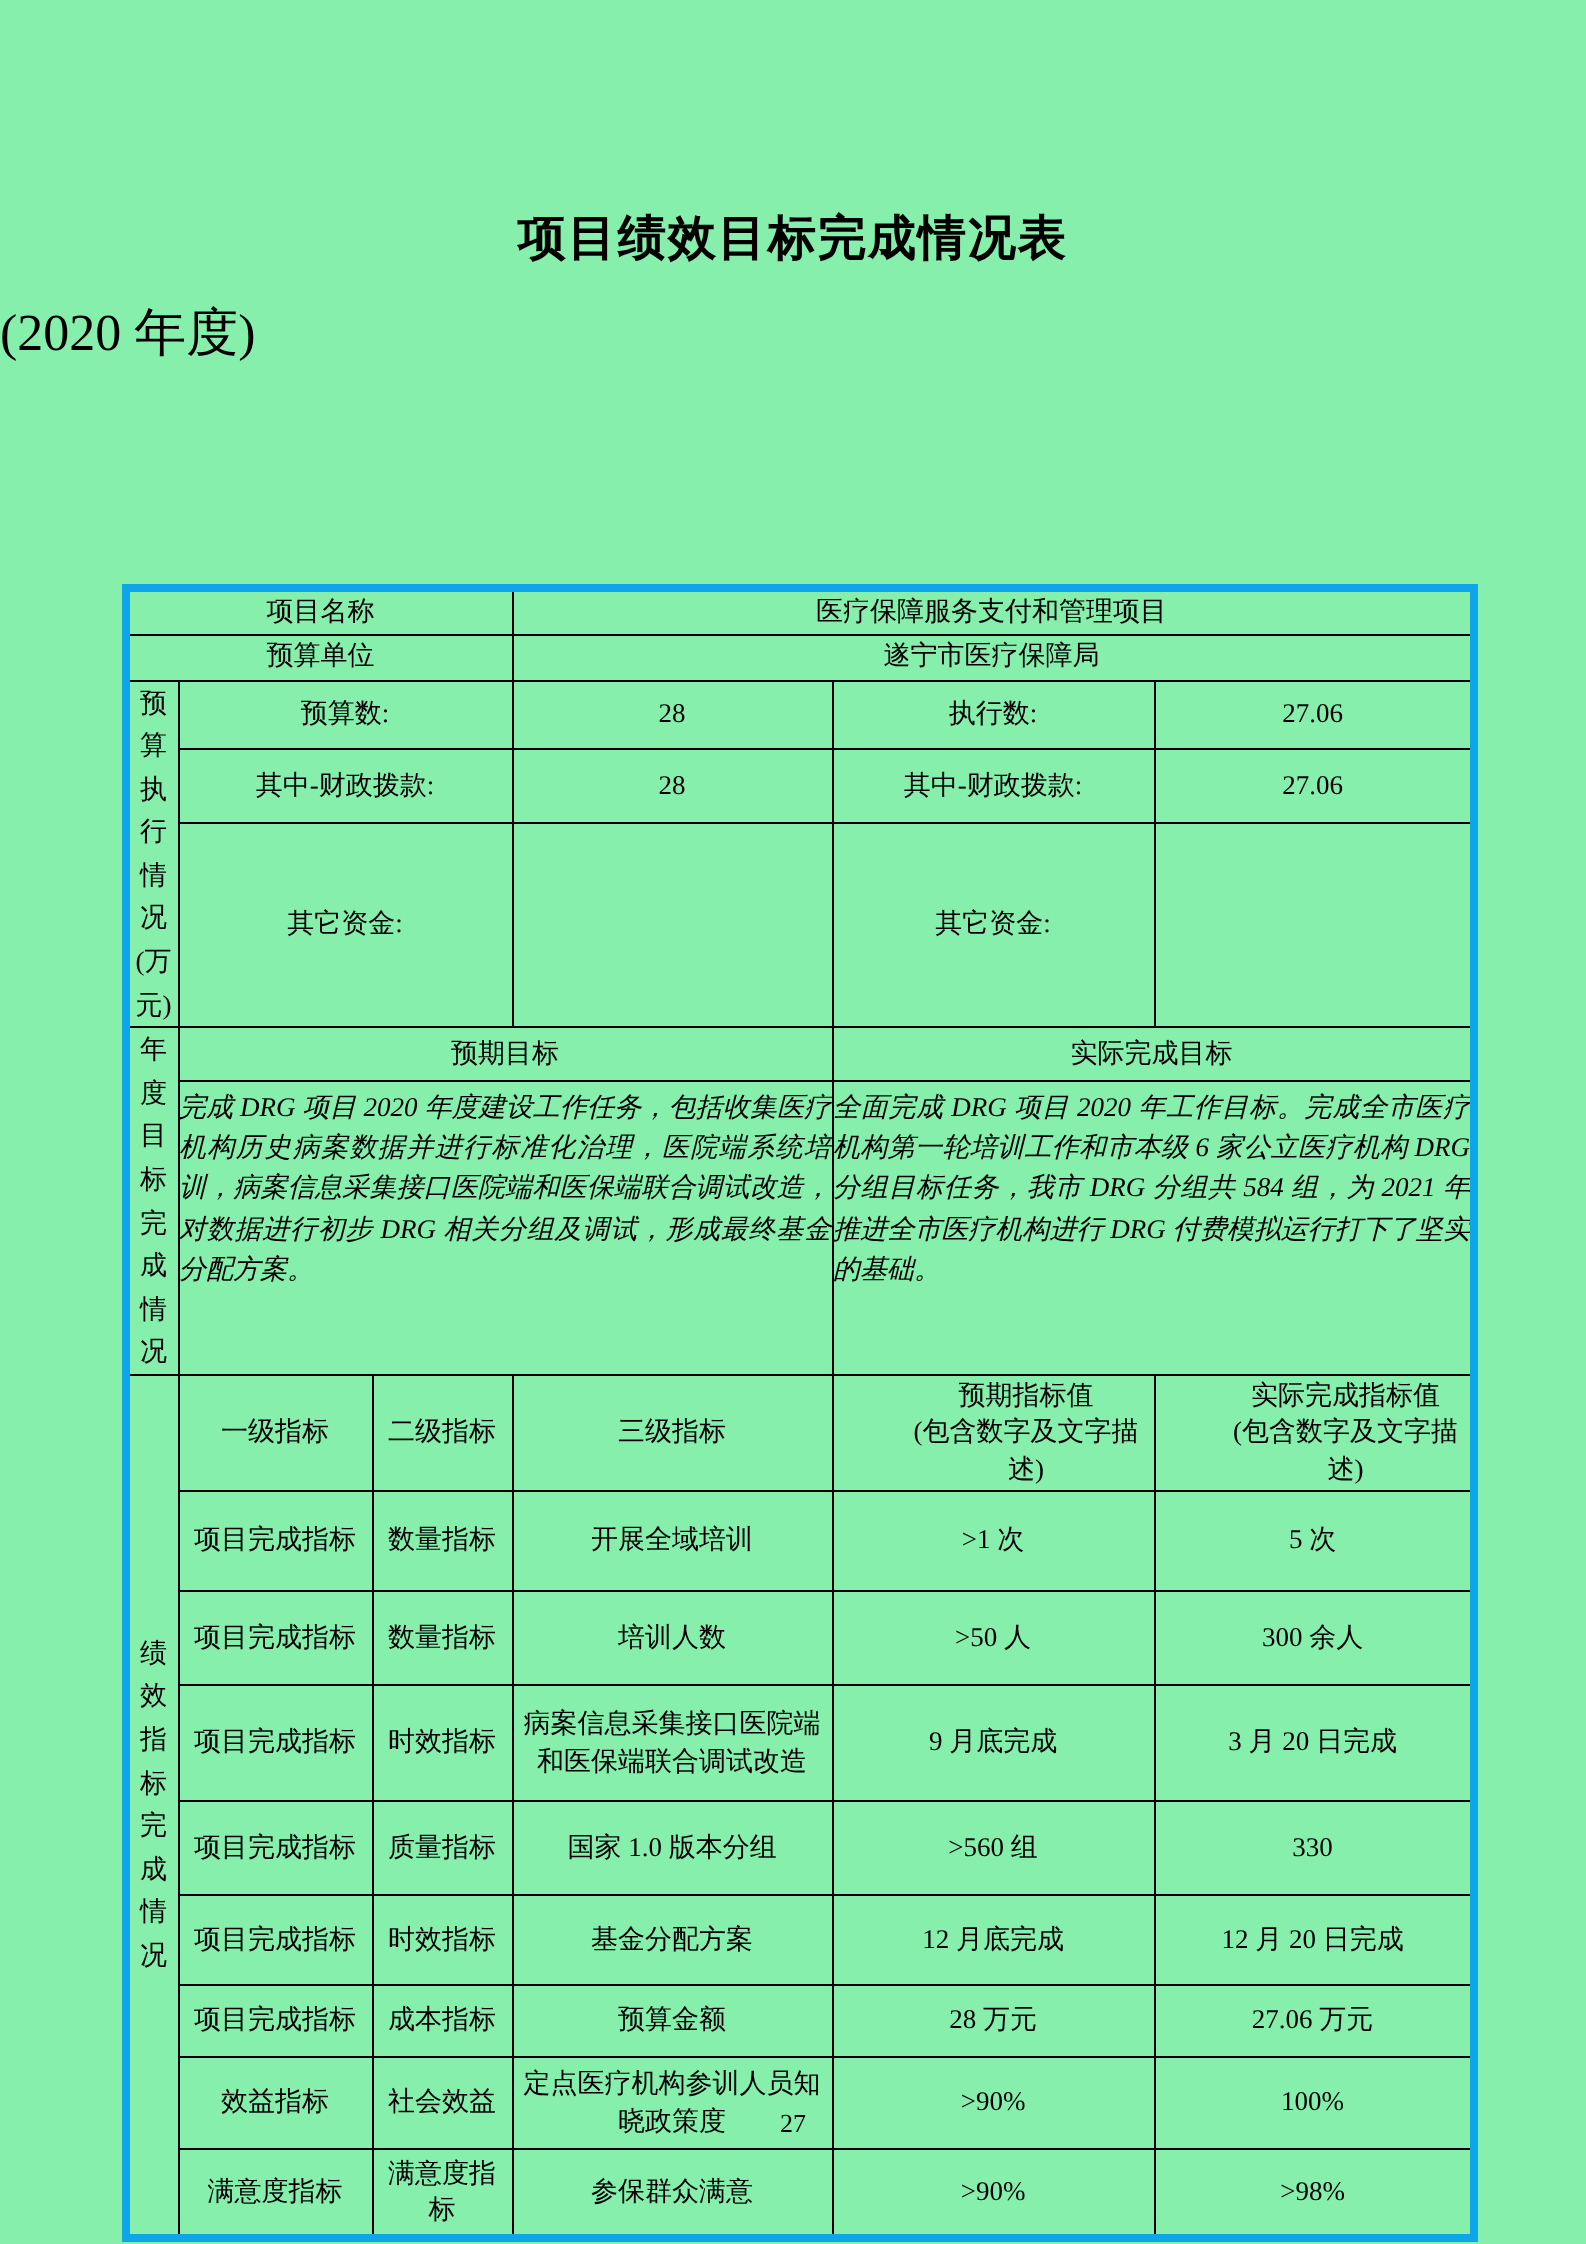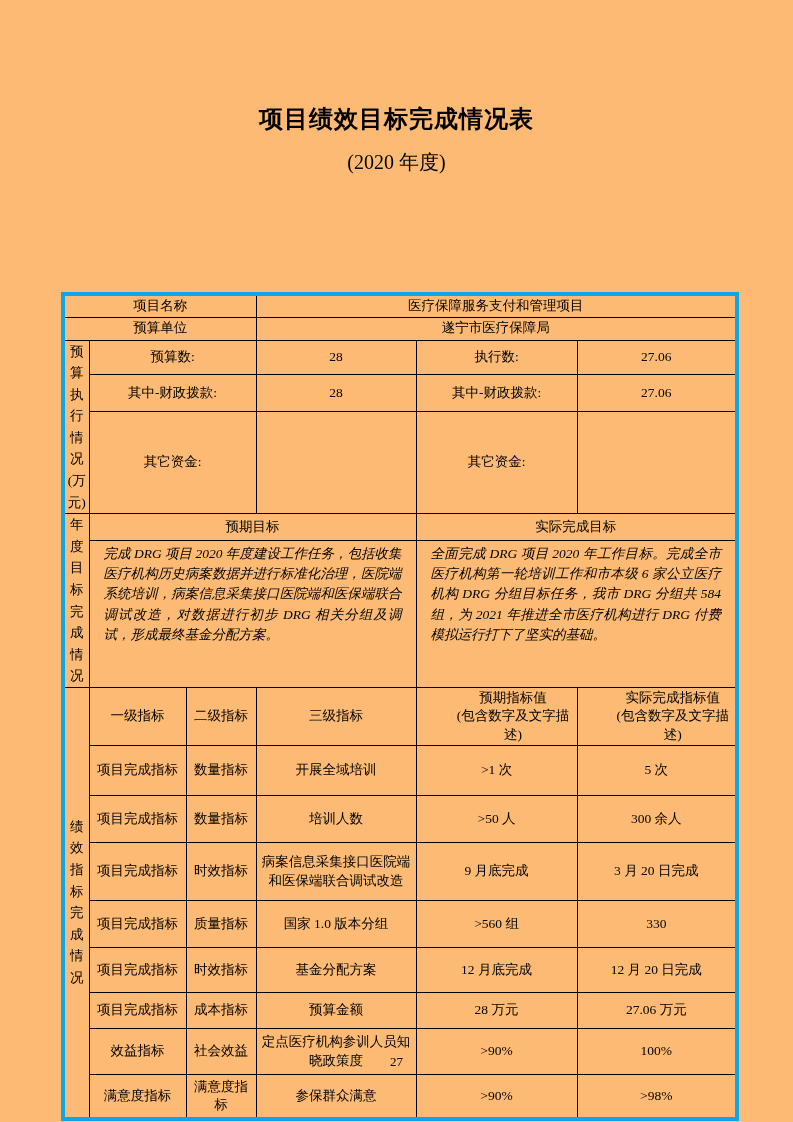--- a/index.html
+++ b/index.html
@@ -1,51 +1,51 @@
 <!DOCTYPE html>
 <html><head>
 <meta charset="utf-8">
 <style>
   html,body { margin:0; padding:0; background:#888; }
   .page {
     position: relative;
     width: 793px; height: 1122px;
     margin: 0 auto;
-    background: #fdba74;
+    background: #86efac;
     font-family: "Liberation Serif", "DejaVu Serif", serif;
     color: #000;
     overflow: hidden;
   }
   .doc-title {
     position: absolute; top: 103px; left: 0; width: 100%;
     text-align: center; font-size: 24px; font-weight: bold;
     letter-spacing: 1px; margin: 0;
   }
   .doc-subtitle {
     position: absolute; top: 149px; left: 0; width: 100%;
-    text-align: center; font-size: 20px;
+    text-align: left; font-size: 26px;
   }
   table.main {
     position: absolute; left: 61px; top: 292px;
     width: 674px; table-layout: fixed;
     border-collapse: collapse;
     border: 4px solid #0ea5e9;
   }
   td {
     border: 1px solid #000;
     text-align: center; vertical-align: middle;
     font-size: 13.5px; line-height: 1.35;
     padding: 1px 3px;
     overflow: hidden;
   }
   .vlabel { white-space: pre-line; line-height: 1.6; padding: 0 1px; }
   .two-line { white-space: pre-line; padding-left: 36px; }
   .para {
     text-align: justify; font-style: italic;
-    padding: 3px 14px; line-height: 1.5; font-size: 13.5px;
+    padding: 3px 0; line-height: 1.5; font-size: 13.5px;
     vertical-align: top;
   }
   .pageno {
     position: absolute; top: 1054px; left: 0; width: 100%;
     text-align: center; font-size: 13px;
   }
 </style>
 </head>
 <body>
 

